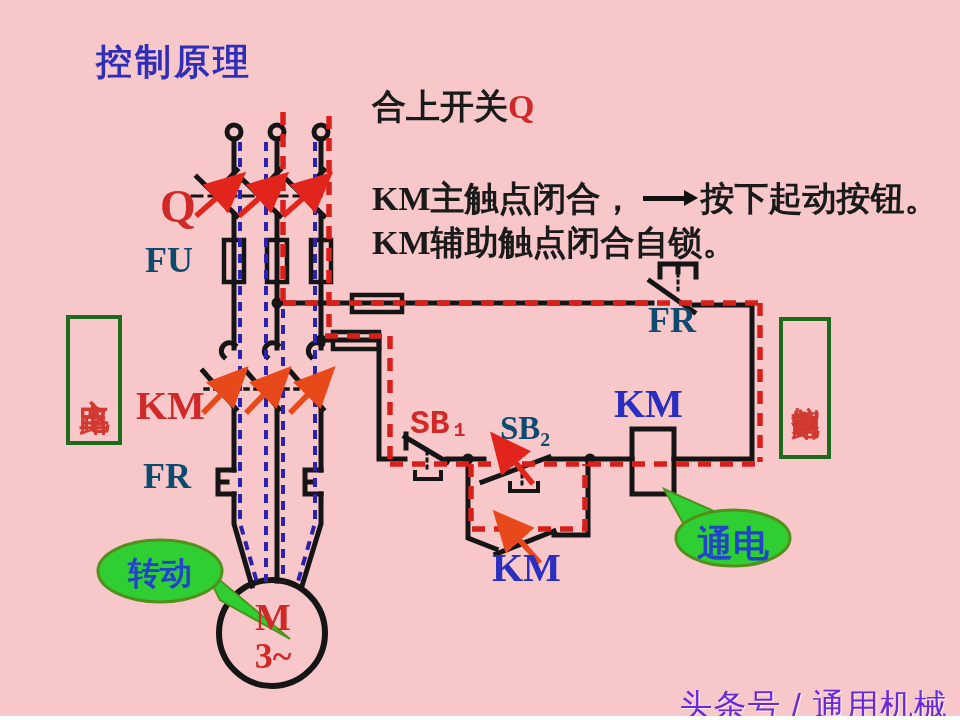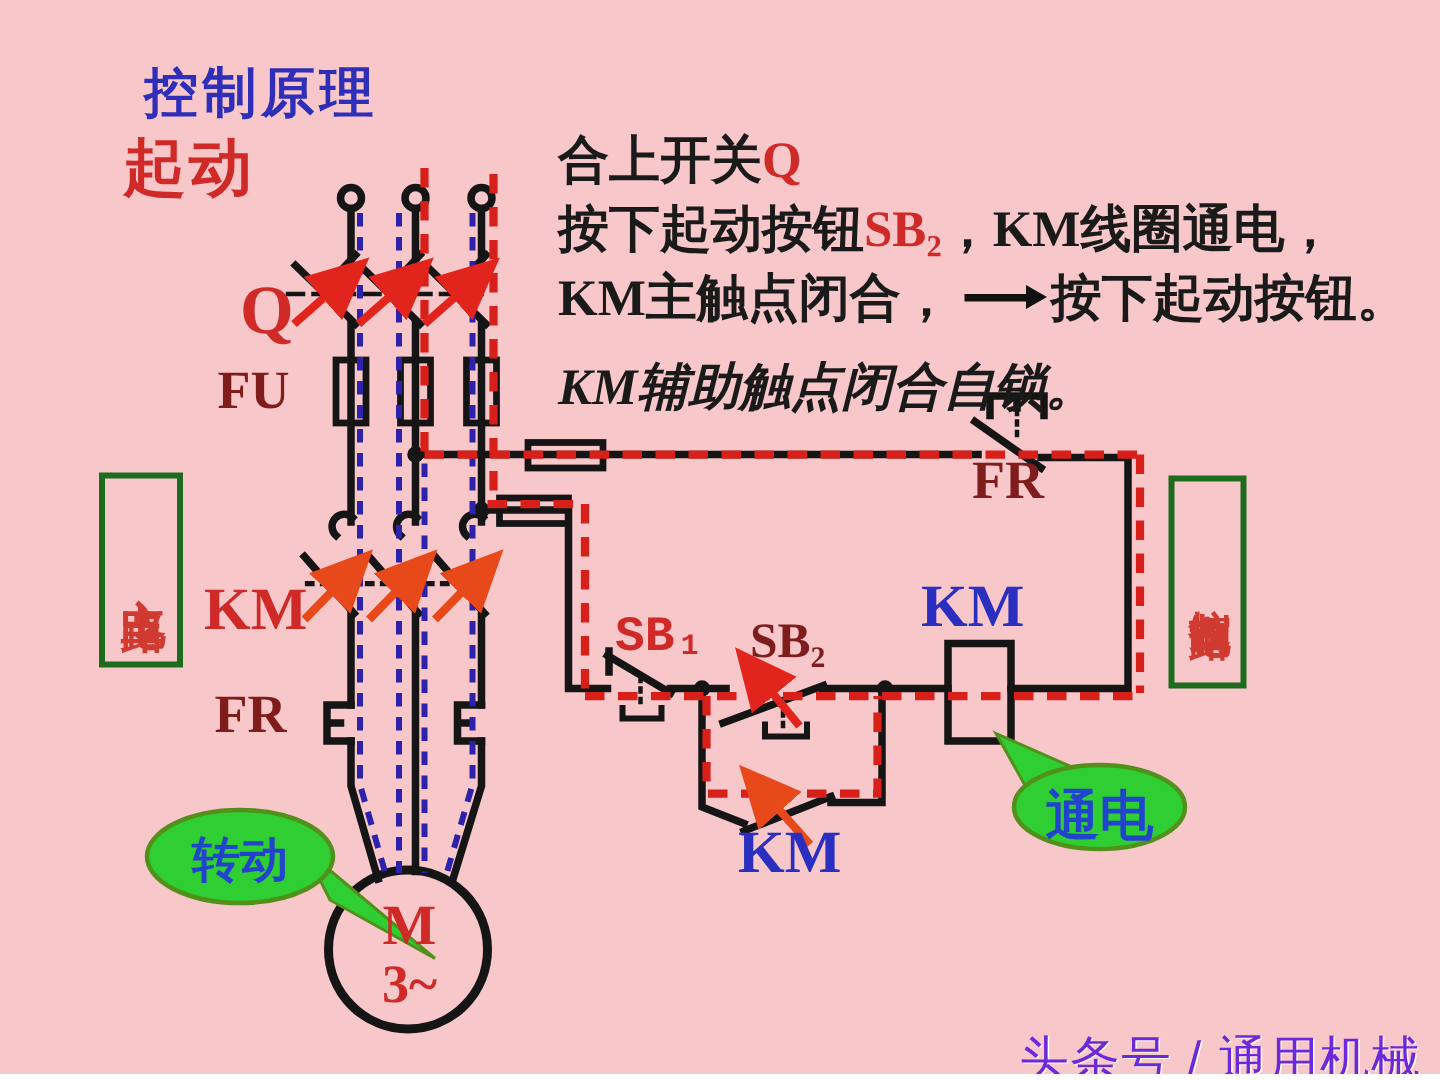--- a/index.html
+++ b/index.html
@@ -3,21 +3,21 @@
 <meta charset="utf-8">
 <style>
   html,body{margin:0;padding:0;}
   .slide{
     position:relative;width:960px;height:716px;background:#f8c7ca;overflow:hidden;
     font-family:"Liberation Serif","DejaVu Serif",serif;
   }
   .slide svg{position:absolute;left:0;top:0;}
   .lbl{position:absolute;font-weight:bold;line-height:1;white-space:nowrap;}
   .instr{position:absolute;left:372px;font-size:34px;font-weight:bold;color:#1a1a1a;white-space:nowrap;}
-  .red{color:#d02a28;} .green{color:#7f1d1d;} .blue{color:#2a2fc0;} .dkblue{color:#2e2eb8;}
+  .red{color:#d02a28;} .green{color:#0c4a6e;} .blue{color:#2a2fc0;} .dkblue{color:#2e2eb8;}
   .rarrow{display:inline-block;width:42px;height:5px;background:#111;vertical-align:9px;position:relative;margin:0 16px 0 8px;}
   .rarrow:after{content:"";position:absolute;right:-13px;top:-6px;width:0;height:0;
     border-left:14px solid #111;border-top:8px solid transparent;border-bottom:8px solid transparent;}
   .vbox{position:absolute;border:4px solid #1d6b1d;color:#d03a30;font-weight:bold;
     writing-mode:vertical-rl;text-orientation:upright;display:flex;align-items:center;justify-content:center;
     letter-spacing:4px;}
   .bubtxt{position:absolute;font-weight:bold;color:#2244cc;text-align:center;}
   .watermark{position:absolute;right:12px;top:684px;font-family:"Liberation Sans","DejaVu Sans",sans-serif;
     font-size:33px;color:#6d28d9;text-shadow:1px 1px 0 #ffffff;letter-spacing:1px;}
 </style>
@@ -156,32 +156,28 @@
       <polygon points="203,566 290,639 220,600" fill="#2fcf33" stroke="#52901c" stroke-width="2"></polygon>
       <ellipse cx="160" cy="571" rx="62" ry="31" fill="#2fcf33" stroke="#52901c" stroke-width="3"></ellipse>
     </g>
     <g>
       <polygon points="664,489 716,512 692,539" fill="#2fcf33" stroke="#52901c" stroke-width="2"></polygon>
       <ellipse cx="733" cy="538" rx="57" ry="28" fill="#2fcf33" stroke="#52901c" stroke-width="3"></ellipse>
     </g>
   </svg>
 
   <div class="lbl dkblue" style="left:96px;top:44px;font-size:36px;letter-spacing:3px;">控制原理</div>
-  <div class="lbl red" style="left:82px;top:92px;font-size:42px;letter-spacing:2px;">起动</div>
 
   <div class="instr" style="top:84px;text-align:right;">
     <span>合上开关</span><span class="red">Q</span>
   </div>
-  <div class="instr" style="top:130px;">
-    <span>按下起动按钮</span><span class="red">SB₂</span><span>，KM线圈通电，</span>
-  </div>
   <div class="instr" style="top:176px;">
     <span>KM主触点闭合，</span><span class="rarrow"></span><span>按下起动按钮。</span>
   </div>
-  <div class="instr" style="top:235px;font-style:italic;">
+  <div class="instr" style="top:220px;">
     <span>KM辅助触点闭合自锁。</span>
   </div>
 
   <div class="lbl red" style="left:160px;top:184px;font-size:46px;">Q</div>
   <div class="lbl green" style="left:145px;top:242px;font-size:36px;">FU</div>
   <div class="lbl red" style="left:136px;top:386px;font-size:40px;">KM</div>
   <div class="lbl green" style="left:143px;top:458px;font-size:36px;">FR</div>
   <div class="lbl red" style="left:410px;top:408px;font-size:33px;font-family:Liberation Mono, monospace;">SB₁</div>
   <div class="lbl green" style="left:500px;top:412px;font-size:33px;">SB₂</div>
   <div class="lbl blue" style="left:492px;top:548px;font-size:40px;">KM</div>

